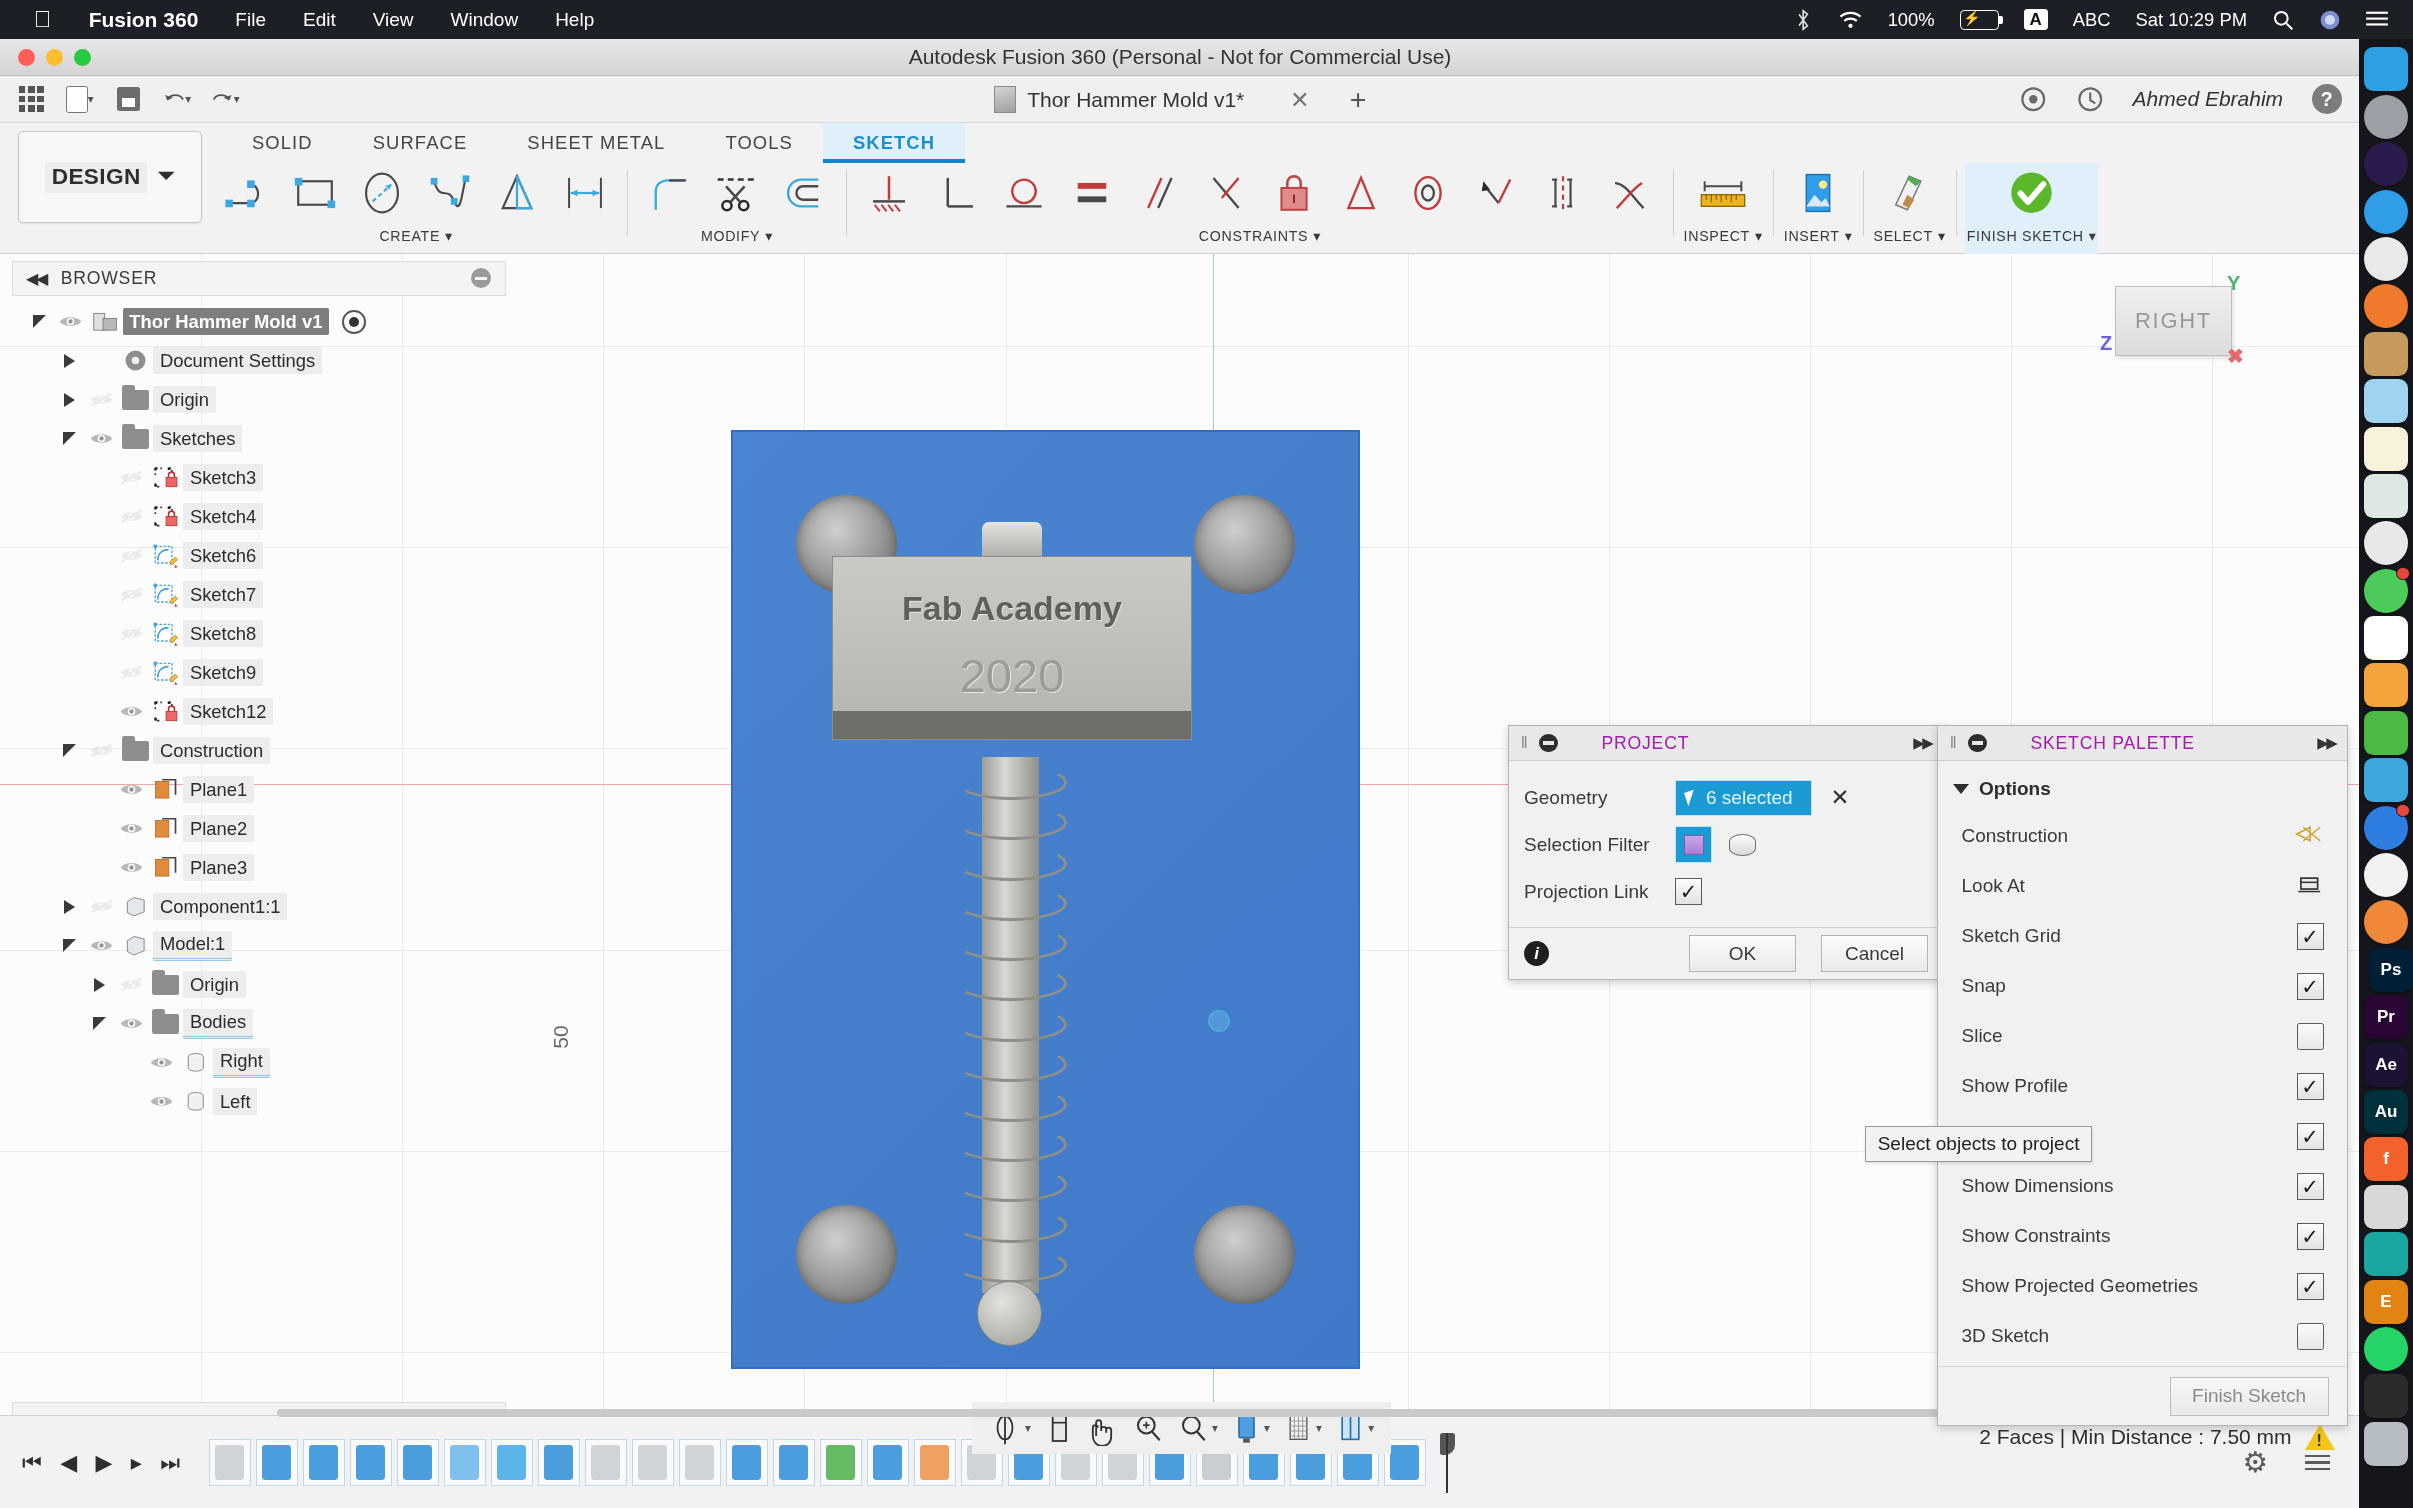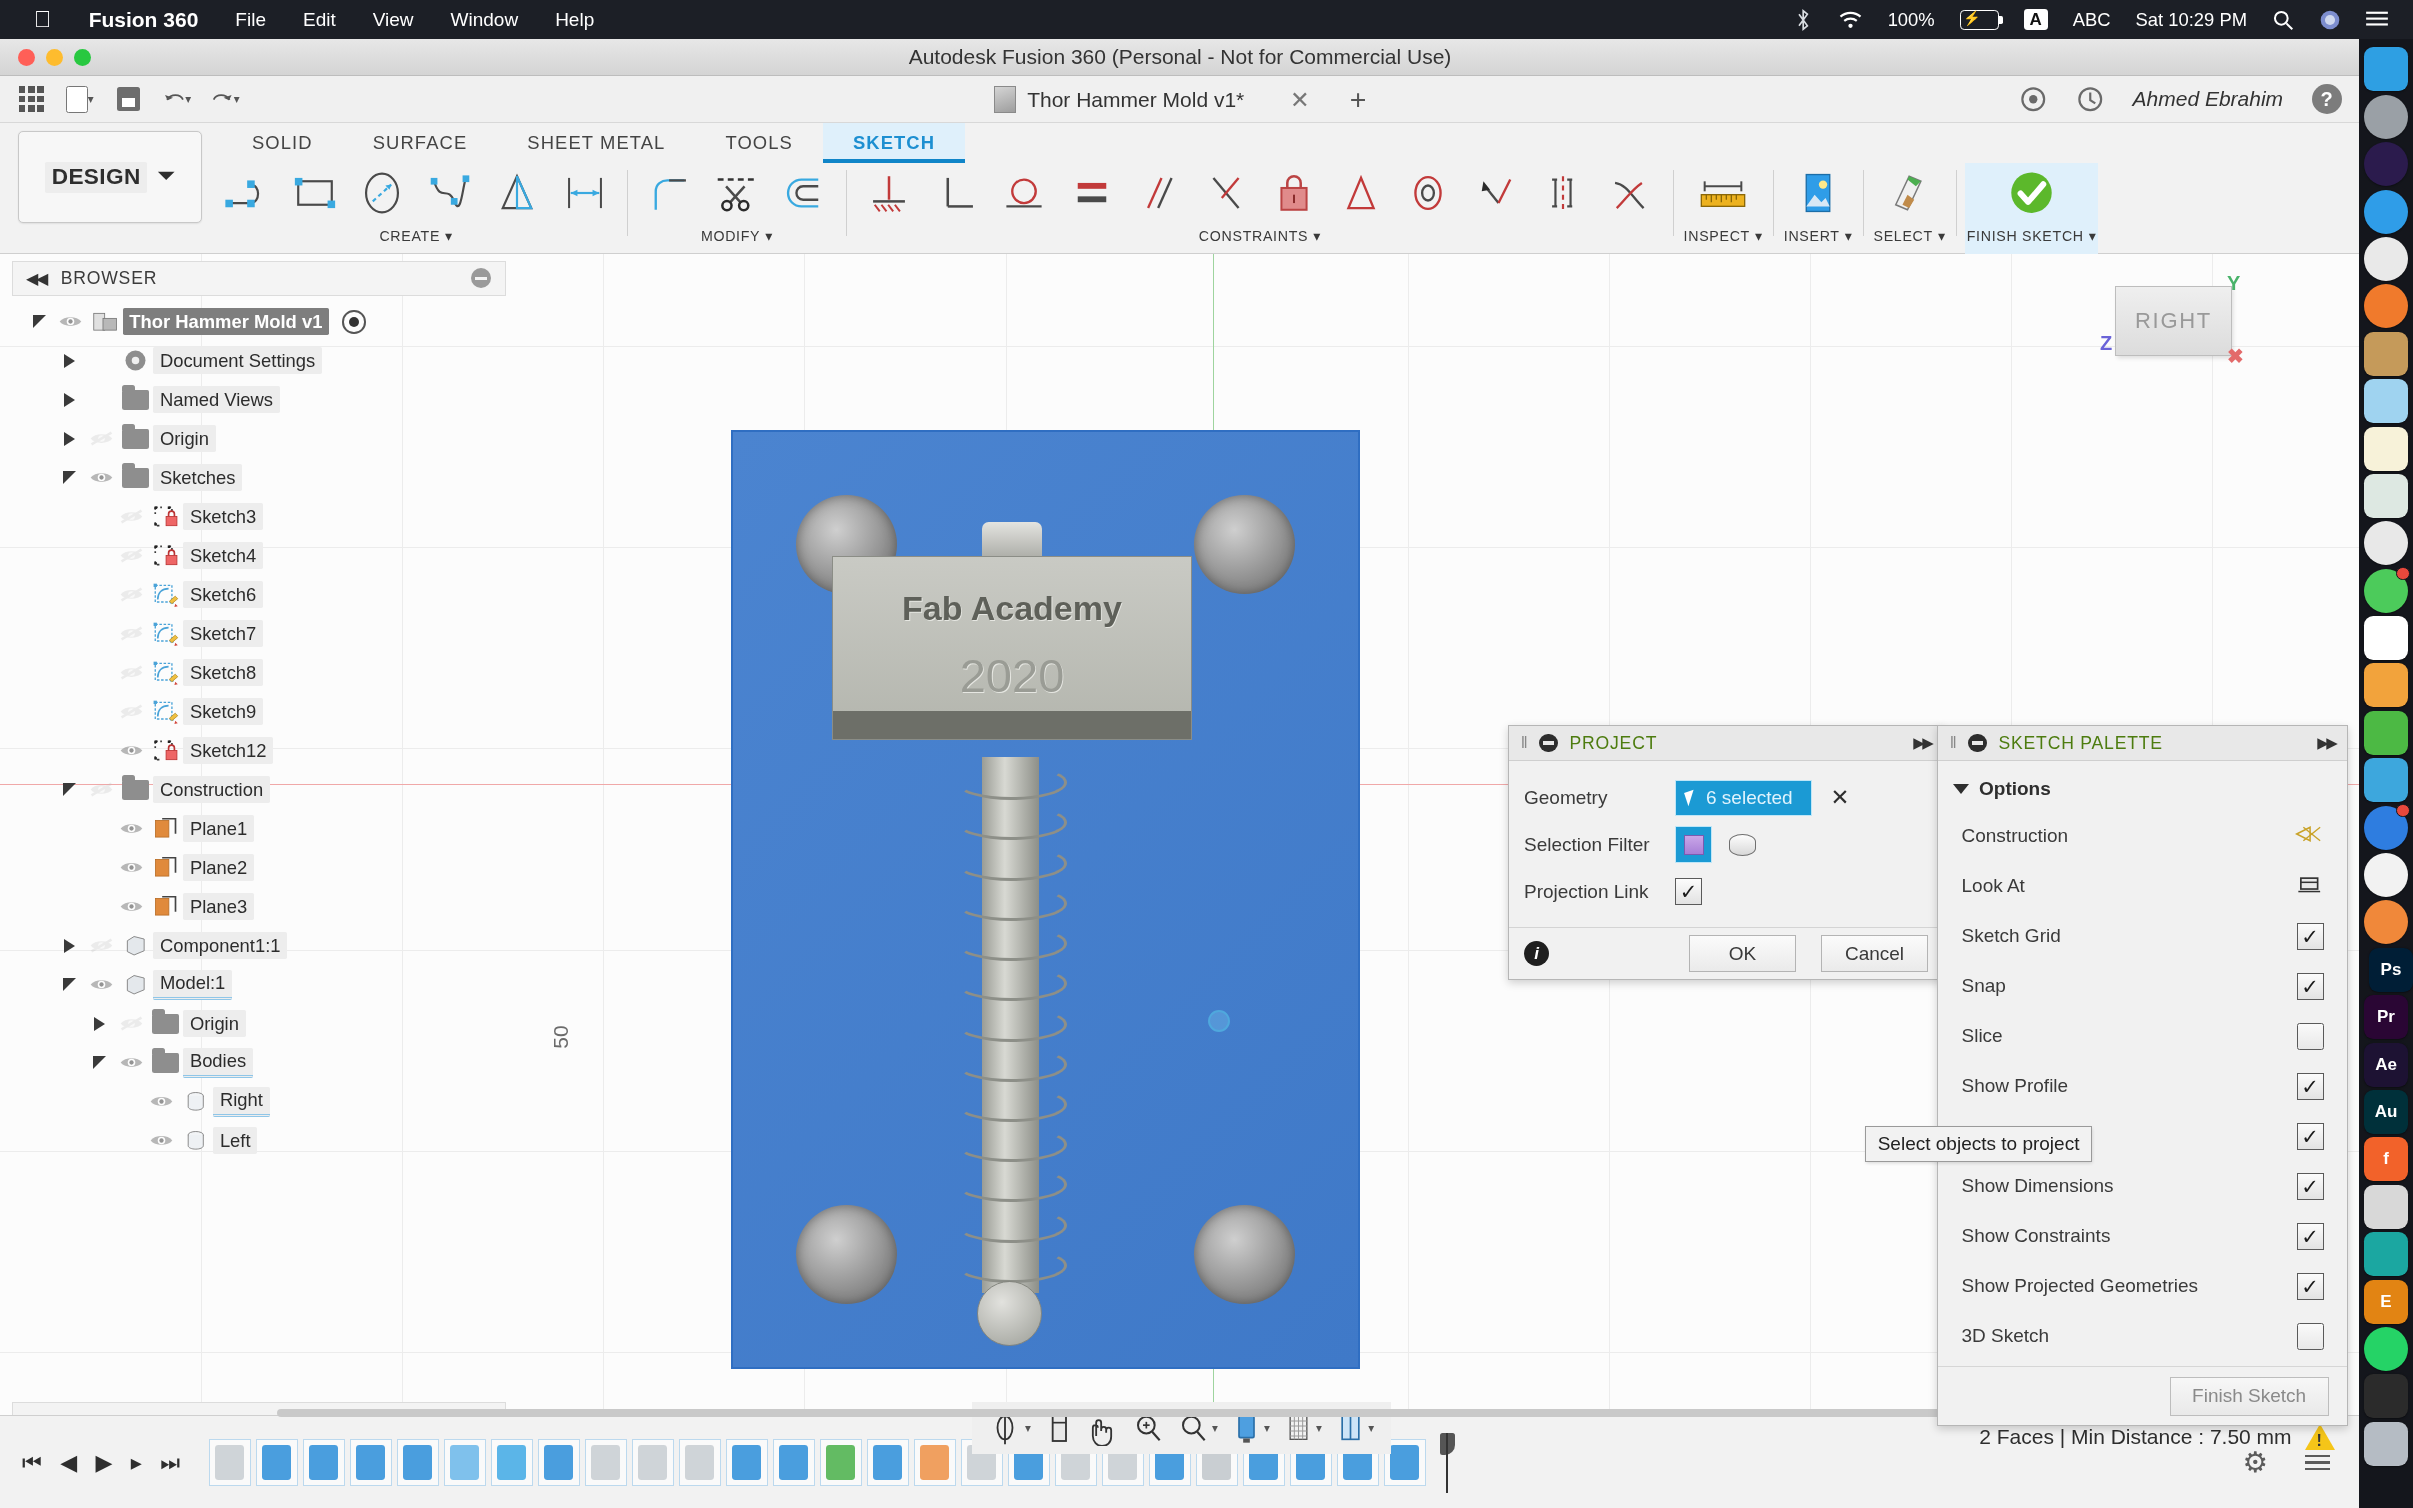--- a/index.html
+++ b/index.html
@@ -130,21 +130,21 @@
   .vcube{position:absolute;right:109px;top:18.4px;width:151px;height:101px;}
   .vcube .face{position:absolute;left:15px;top:13.4px;width:117px;height:70px;background:linear-gradient(#efefef,#dcdcdc);border:0.8px solid #bdbdbd;display:flex;align-items:center;justify-content:center;font-size:22px;color:#999;letter-spacing:1.7px;box-shadow:1.7px 2.5px 4.2px rgba(0,0,0,.12);}
   .ax{position:absolute;font-size:20px;font-weight:bold;}
 
   
   .dlg{position:absolute;left:1508px;top:471px;width:436px;background:#f1f1f1;border:0.8px solid #b6b6b6;box-shadow:0 2.5px 8.4px rgba(0,0,0,.18);z-index:30;}
   .dlgHead{height:35px;background:#e8e8e8;border-bottom:0.8px solid #cfcfcf;display:flex;align-items:center;padding:0 11.7px;gap:11.7px;}
   .dlgHead .grip{color:#888;font-size:17px;}
   .dot{width:18.4px;height:18.4px;border-radius:50%;background:#2d2d2d;position:relative;}
   .dot:after{content:"";position:absolute;left:3.4px;top:7.5px;width:11.7px;height:3.4px;background:#e8e8e8;}
-  .dlgHead .ttl{font-size:17.6px;letter-spacing:0.8px;color:#4d7c0f;}
+  .dlgHead .ttl{font-size:17.6px;letter-spacing:0.8px;color:#a21caf;margin-left:32px;}
   .dlgHead .exp{margin-left:auto;font-size:15px;letter-spacing:-2.5px;color:#333;}
   .dlgBody{padding:13.4px 15px 11.7px;}
   .frow{display:flex;align-items:center;height:47px;}
   .frow .fl{width:151px;font-size:19px;color:#3a3a3a;}
   .selfield{background:#1b9ad4;color:#dff3fd;font-size:19px;padding:5.9px 18.4px 5.9px 10px;display:flex;align-items:center;gap:10px;border:1.7px solid #bfe6f7;}
   .curs{width:0;height:0;border-left:10px solid #fff;border-bottom:14.2px solid transparent;transform:rotate(-18deg);}
   .xbtn{font-size:22.6px;color:#2e2e2e;margin-left:18.4px;}
   .filtbox{width:37px;height:37px;background:#1b9ad4;border:1.7px solid #bfe6f7;display:flex;align-items:center;justify-content:center;}
   .filtbox i{width:20px;height:20px;background:linear-gradient(#c9a6e8,#a87fd6);border:0.8px solid #7a5bb0;display:block;}
   .cylbox{width:37px;height:37px;display:flex;align-items:center;justify-content:center;margin-left:11.7px;}
@@ -689,31 +689,20 @@
                 <span class="caret-closed"></span>
               </span>
               <span class="eye "></span>
               <span class="ti">
                 <svg width="25" height="25" viewBox="0 0 30 30">
                   <circle cx="15" cy="15" r="12" fill="#8e8e8e"></circle>
                   <circle cx="15" cy="15" r="4.5" fill="#f0f0f0"></circle>
                 </svg>
               </span>
               <span class="lbl">Document Settings</span>
-            </div>
-            <div class="trow">
-              <span style="width:44px"></span>
-              <span class="tw">
-                <span class="caret-closed"></span>
-              </span>
-              <span class="eye "></span>
-              <span class="ti">
-                <span class="folder"></span>
-              </span>
-              <span class="lbl">Named Views</span>
             </div>
             <div class="trow">
               <span style="width:44px"></span>
               <span class="tw">
                 <span class="caret-closed"></span>
               </span>
               <span class="eye eyeOff">
                 <svg width="25" height="17" viewBox="0 0 30 20">
                   <path d="M2 10c5-7 21-7 26 0-5 7-21 7-26 0z" fill="#bdbdbd"></path>
                   <circle cx="15" cy="10" r="4" fill="#f0f0f0"></circle>

